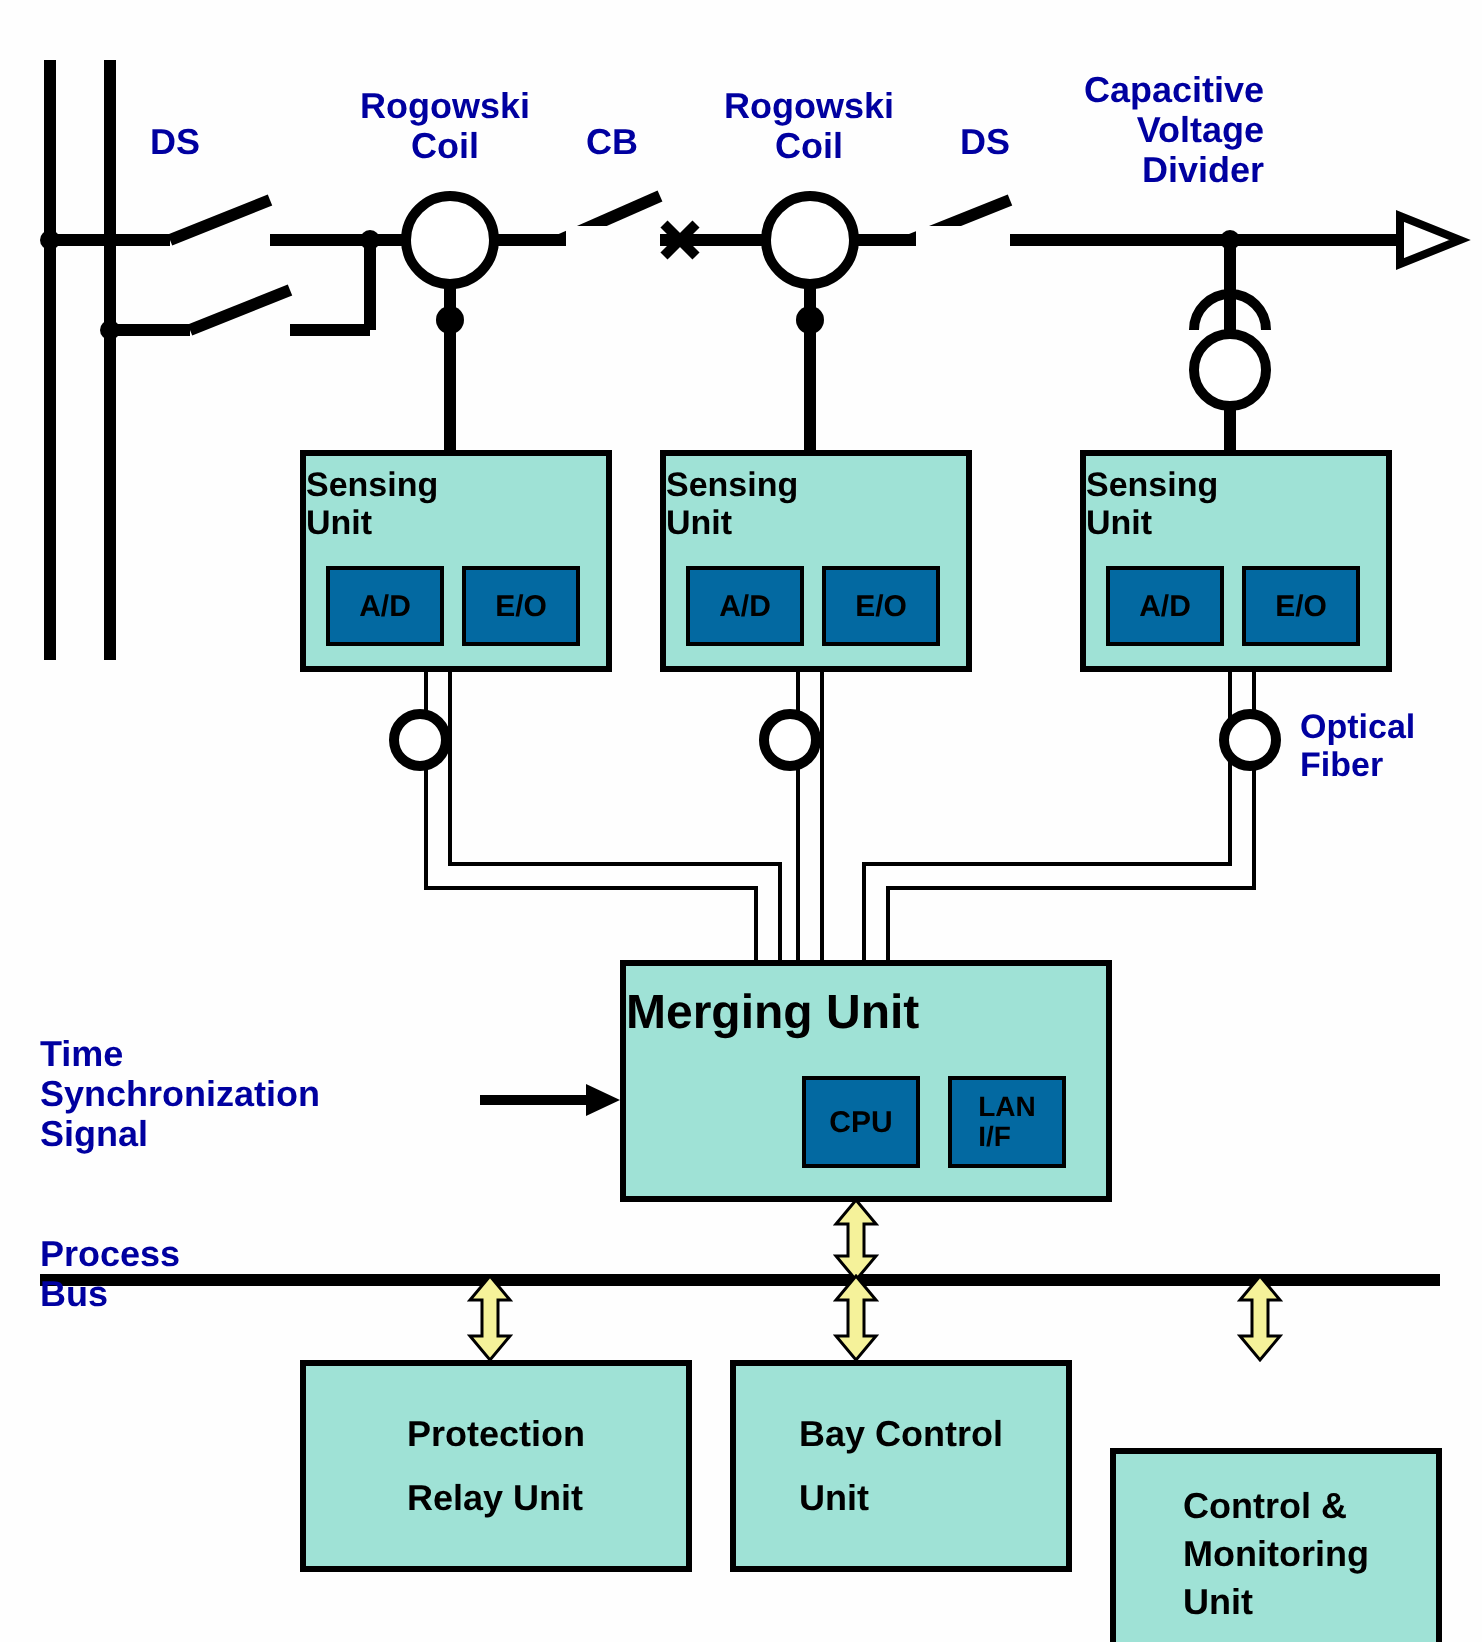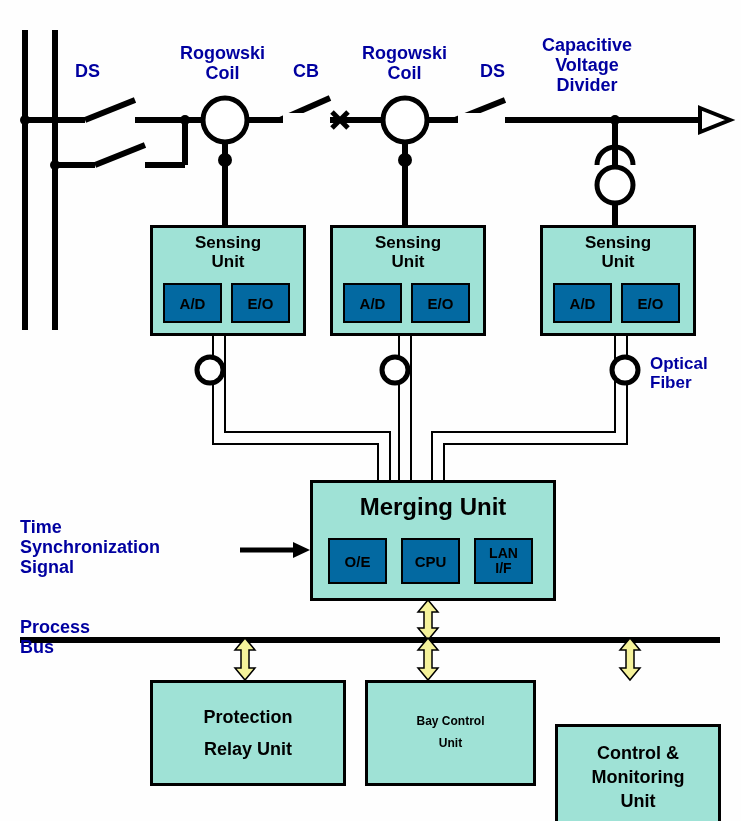--- a/index.html
+++ b/index.html
@@ -15,21 +15,20 @@
     position: absolute;
     font-weight: bold;
     color: #0000a0;
     text-align: center;
     line-height: 1.1;
   }
   .box {
     position: absolute;
     background: #9fe2d6;
     border: 3px solid #000;
-    text-align: center;
     font-weight: bold;
     color: #000;
   }
   .subbox {
     position: absolute;
     background: #0369a1;
     border: 2px solid #000;
     font-weight: bold;
     color: #000;
     display: flex;
@@ -129,21 +128,21 @@
 
 </svg>
 
 <div class="label" style="left:75px; top:62px; font-size:18px;">DS</div>
 <div class="label" style="left:180px; top:44px; font-size:18px; white-space:pre;">Rogowski
 Coil</div>
 <div class="label" style="left:293px; top:62px; font-size:18px;">CB</div>
 <div class="label" style="left:362px; top:44px; font-size:18px; white-space:pre;">Rogowski
 Coil</div>
 <div class="label" style="left:480px; top:62px; font-size:18px;">DS</div>
-<div class="label" style="left:542px; top:36px; font-size:18px; white-space:pre;">Capacitive
+<div class="label" style="left:542px; top:36px; font-size:18px; white-space:pre;text-align:right;">Capacitive
 Voltage
 Divider</div>
 
 <div class="box" style="left:150px; top:225px; width:150px; height:105px;">
   <div class="sensing-title" style="white-space:pre;">Sensing
 Unit</div>
   <div class="subbox" style="left:10px; top:55px; width:55px; height:36px;">A/D</div>
   <div class="subbox" style="left:78px; top:55px; width:55px; height:36px;">E/O</div>
 </div>
 
@@ -159,34 +158,33 @@
 Unit</div>
   <div class="subbox" style="left:10px; top:55px; width:55px; height:36px;">A/D</div>
   <div class="subbox" style="left:78px; top:55px; width:55px; height:36px;">E/O</div>
 </div>
 
 <div class="label" style="left:650px; top:355px; font-size:17px; text-align:left; white-space:pre;">Optical
 Fiber</div>
 
 <div class="box" style="left:310px; top:480px; width:240px; height:115px;">
   <div style="position:absolute; top:10px; left:0; right:0; font-size:24px;">Merging Unit</div>
-  <div class="subbox" style="left:15px; top:55px; width:55px; height:42px;">O/E</div>
   <div class="subbox" style="left:88px; top:55px; width:55px; height:42px;">CPU</div>
   <div class="subbox" style="left:161px; top:55px; width:55px; height:42px; white-space:pre; line-height:1.05; font-size:14px;">LAN
 I/F</div>
 </div>
 
 <div class="label" style="left:20px; top:518px; font-size:18px; text-align:left; white-space:pre;">Time
 Synchronization
 Signal</div>
 
 <div class="label" style="left:20px; top:618px; font-size:18px; text-align:left; white-space:pre;">Process
 Bus</div>
 
 <div class="box" style="left:150px; top:680px; width:190px; height:100px; display:flex; align-items:center; justify-content:center; font-size:18px; white-space:pre; line-height:1.8;">Protection
 Relay Unit</div>
 
-<div class="box" style="left:365px; top:680px; width:165px; height:100px; display:flex; align-items:center; justify-content:center; font-size:12px; white-space:pre; line-height:1.8;">Bay Control
+<div class="box" style="left:365px; top:680px; width:165px; height:100px; display:flex; align-items:center; justify-content:center; font-size:18px; white-space:pre; line-height:1.8;">Bay Control
 Unit</div>
 
 <div class="box" style="left:555px; top:680px; width:160px; height:100px; display:flex; align-items:center; justify-content:center; font-size:18px; white-space:pre; line-height:1.35;margin-top:44px;">Control &amp;
 Monitoring
 Unit</div>
 
 </body></html>

